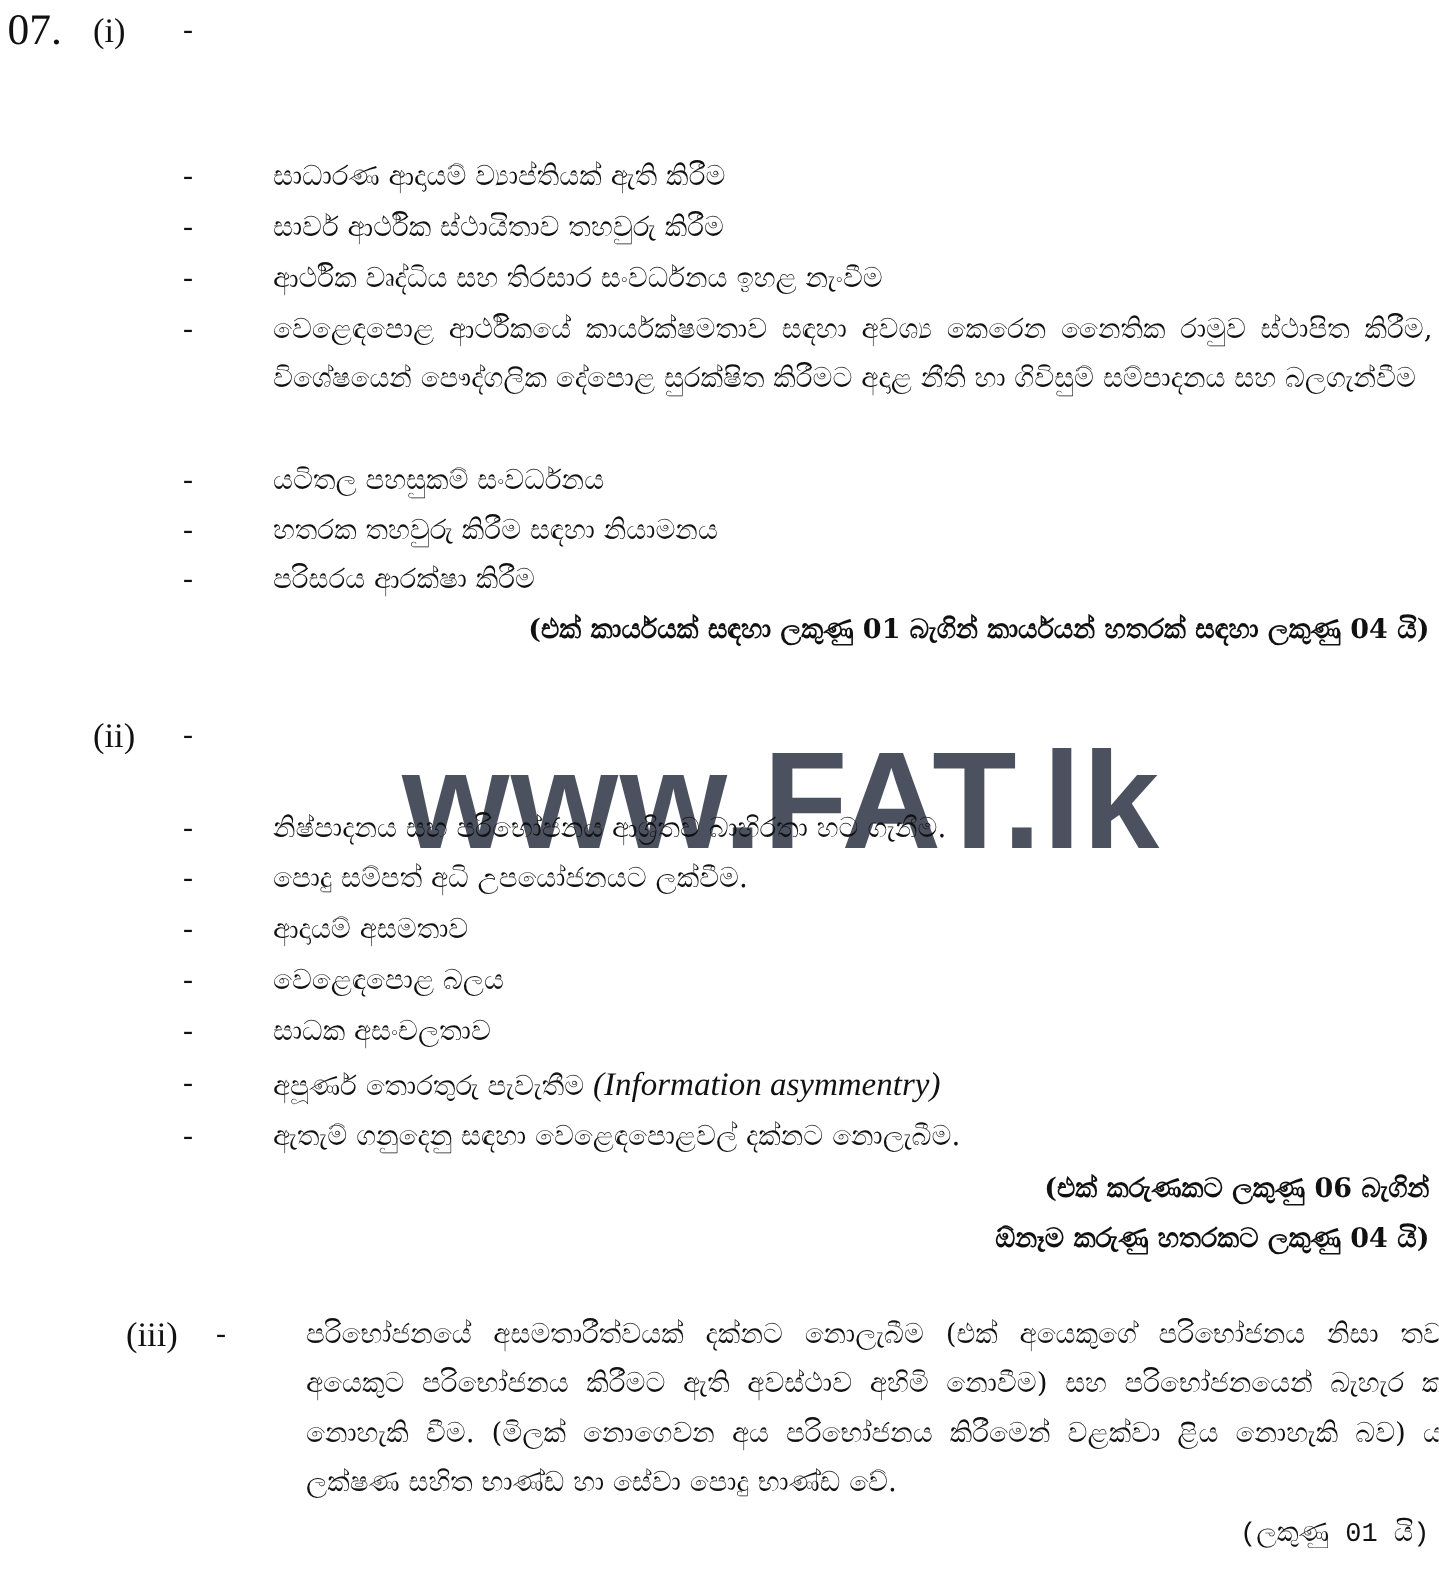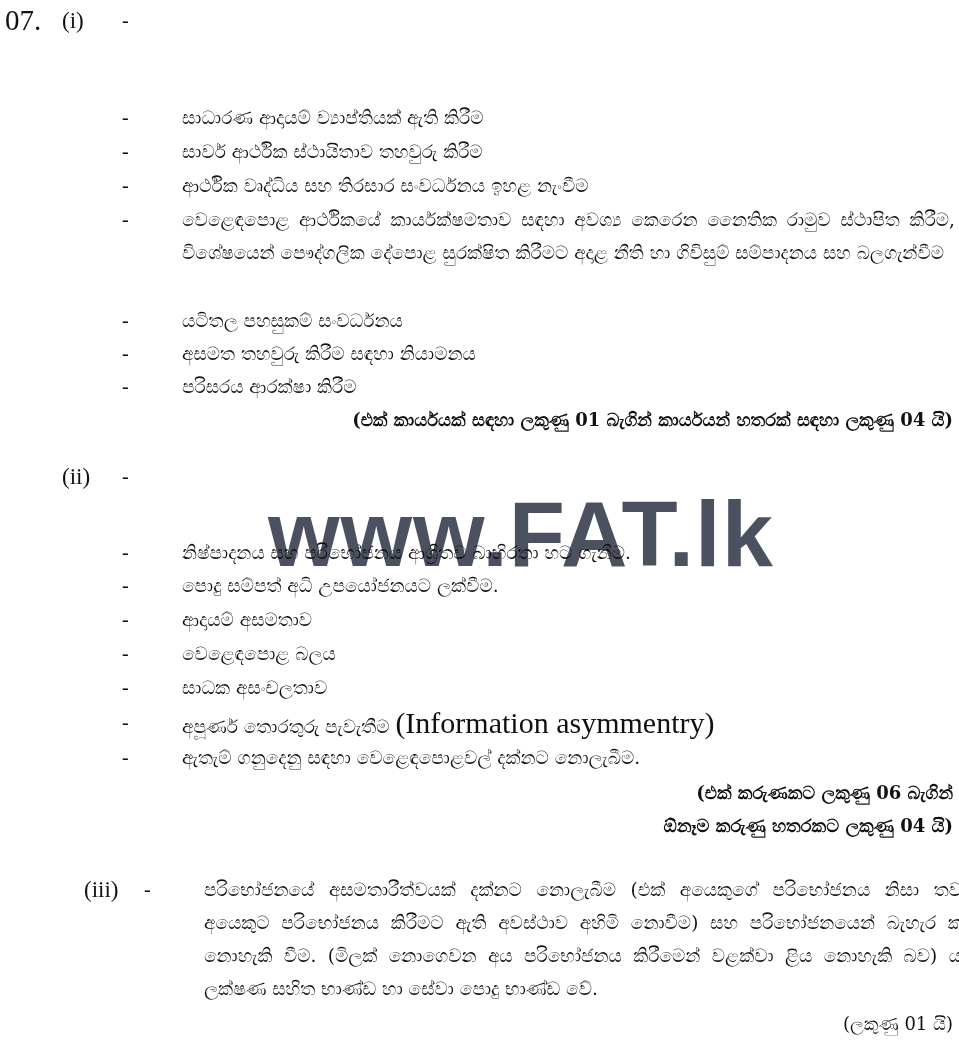--- a/index.html
+++ b/index.html
@@ -9,21 +9,21 @@
                font-weight:bold; font-size:92px; color:#0f172a; opacity:0.75; letter-spacing:1px;
                z-index:0; line-height:1; }
   .doc { position:absolute; left:0; top:0; width:959px; z-index:1; }
   .row { position:absolute; left:0; width:959px; font-size:18.5px; line-height:33px; }
   .qnum { position:absolute; left:5px; font-family:"Liberation Serif", serif; font-size:29px; }
   .sub { position:absolute; left:62px; font-family:"Liberation Serif", serif; font-size:23px; }
   .dash { position:absolute; left:122px; font-family:"Liberation Serif", serif; font-size:20px; }
   .text { position:absolute; left:182px; width:773px; text-align:justify; text-align-last:left;
           white-space:normal; }
   .mark { position:absolute; right:6px; font-weight:bold; text-align:left; font-size:18px;margin-left:44px; }
-  .en { font-family:"Liberation Serif", serif; font-size:30px; }
+  .en { font-family:"Liberation Serif", serif; font-size:22px;font-style:italic; }
 </style>
 </head>
 <body>
 
 <div class="watermark">www.FAT.lk</div>
 
 <div class="doc">
 
   <div class="row" style="top:4px; height:100px;">
     <span class="qnum">07.</span>
@@ -45,31 +45,31 @@
   <div class="row" style="top:203px;">
     <span class="dash">-</span>
     <span class="text">වෙළෙඳපොළ ආර්ථිකයේ කාර්යක්ෂමතාව සඳහා අවශ්‍ය කෙරෙන නෛතික රාමුව ස්ථාපිත කිරීම, විශේෂයෙන් පෞද්ගලික දේපොළ සුරක්ෂිත කිරීමට අදාළ නීති හා ගිවිසුම් සම්පාදනය සහ බලගැන්වීම</span>
   </div>
   <div class="row" style="top:304px;">
     <span class="dash">-</span>
     <span class="text">යටිතල පහසුකම් සංවර්ධනය</span>
   </div>
   <div class="row" style="top:337px;">
     <span class="dash">-</span>
-    <span class="text">අසමත තහවුරු කිරීම සඳහා නියාමනය</span>
+    <span class="text">හතරක තහවුරු කිරීම සඳහා නියාමනය</span>
   </div>
   <div class="row" style="top:370px;">
     <span class="dash">-</span>
     <span class="text">පරිසරය ආරක්ෂා කිරීම</span>
   </div>
   <div class="row" style="top:403px;">
     <span class="mark">(එක් කාර්යයක් සඳහා ලකුණු 01 බැගින් කාර්යයන් හතරක් සඳහා ලකුණු 04 යි)</span>
   </div>
 
-  <div class="row" style="top:460px; height:70px;">
+  <div class="row" style="top:474px; height:70px;">
     <span class="sub">(ii)</span>
     <span class="dash">-</span>
   </div>
   <div class="row" style="top:536px;">
     <span class="dash">-</span>
     <span class="text">නිෂ්පාදනය සහ පරිභෝජනය ආශ්‍රිතව බාහිරතා හට ගැනීම.</span>
   </div>
   <div class="row" style="top:569px;">
     <span class="dash">-</span>
     <span class="text">පොදු සම්පත් අධි උපයෝජනයට ලක්වීම.</span>
@@ -103,16 +103,16 @@
   <div class="row" style="top:809px;">
     <span class="mark">ඕනෑම කරුණු හතරකට ලකුණු 04 යි)</span>
   </div>
 
   <div class="row" style="top:873px; height:170px;margin-left:22px;">
     <span class="sub">(iii)</span>
     <span class="dash">-</span>
     <span class="text">පරිභෝජනයේ අසමතාරීත්වයක් දක්නට නොලැබීම (එක් අයෙකුගේ පරිභෝජනය නිසා තවත් අයෙකුට පරිභෝජනය කිරීමට ඇති අවස්ථාව අහිමි නොවීම) සහ පරිභෝජනයෙන් බැහැර කළ නොහැකි වීම. (මිලක් නොගෙවන අය පරිභෝජනය කිරීමෙන් වළක්වා ළිය නොහැකි බව) යන ලක්ෂණ සහිත භාණ්ඩ හා සේවා පොදු භාණ්ඩ වේ.</span>
   </div>
   <div class="row" style="top:1007px;">
-    <span class="mark" style="font-weight:normal;">(ලකුණු 01 යි)</span>
+    <span class="mark" style="font-weight:normal;font-family:Liberation Mono, monospace;">(ලකුණු 01 යි)</span>
   </div>
 
 </div>
 
 </body></html>

